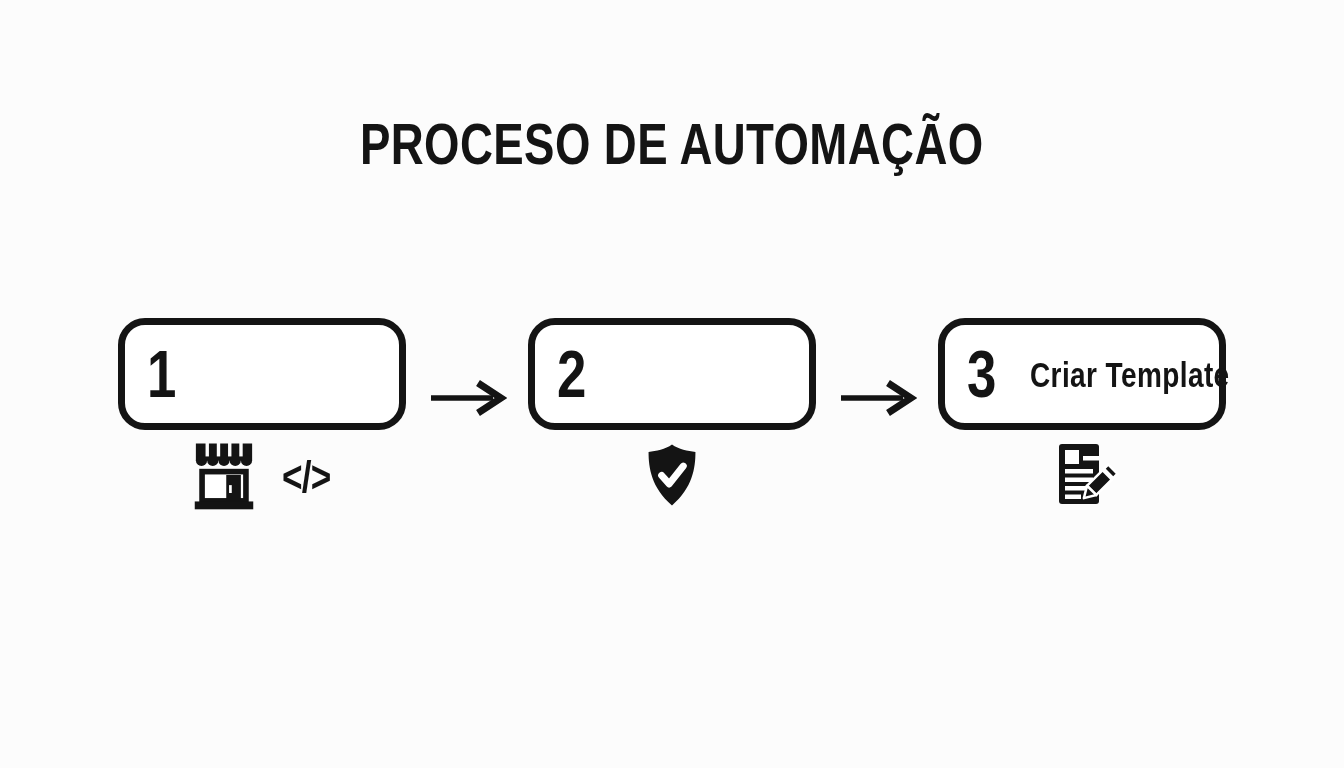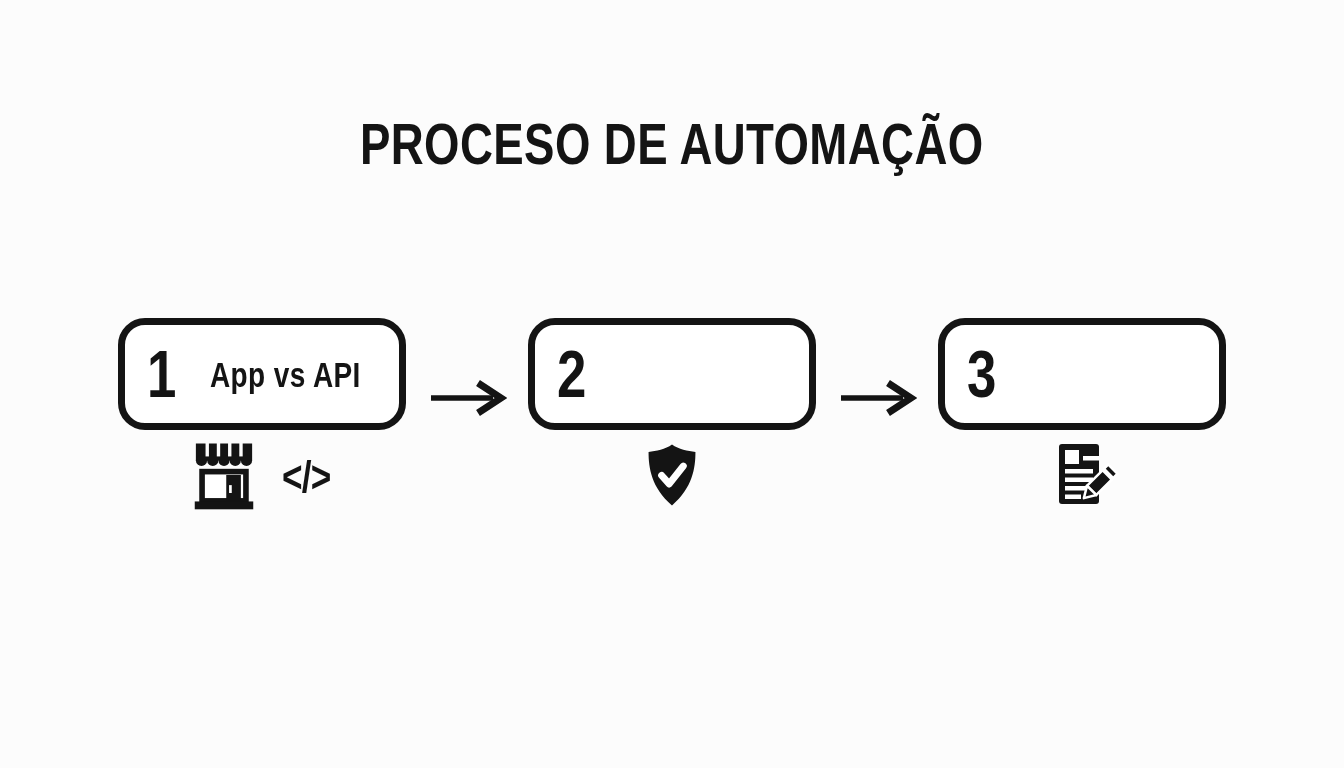--- a/index.html
+++ b/index.html
@@ -104,23 +104,20 @@
   <div class="title">
     <span class="cond">PROCESO DE AUTOMAÇÃO</span>
   </div>
 
   <div class="steps-row">
 
     <div class="step-col">
       <div class="step-box">
         <div class="step-number">
           <span class="cond">1</span>
-        </div>
-        <div class="step-label">
-          <span class="cond">App vs API</span>
         </div>
       </div>
       <div class="icon-row">
         <span>
           <svg width="72" height="70" viewBox="0 0 64 62">
             <g fill="#141414">
               <rect x="7" y="3" width="50" height="15"></rect>
               <circle cx="12" cy="18" r="5"></circle>
               <circle cx="22" cy="18" r="5"></circle>
               <circle cx="32" cy="18" r="5"></circle>
@@ -173,20 +170,23 @@
         <line x1="4" y1="20" x2="66" y2="20" stroke="#141414" stroke-width="5.5"></line>
         <path d="M51 5 L74 20 L51 35" fill="none" stroke="#141414" stroke-width="7" stroke-linejoin="miter"></path>
       </svg>
     </div>
 
     <div class="step-col">
       <div class="step-box">
         <div class="step-number">
           <span class="cond">3</span>
         </div>
+        <div class="step-label">
+          <span class="cond">Criar Template</span>
+        </div>
       </div>
       <div class="icon-row">
         <span>
           <svg width="74" height="70" viewBox="0 0 74 70">
             <rect x="14" y="4" width="40" height="60" rx="3" fill="#141414"></rect>
             <rect x="20" y="10" width="14" height="14" fill="#ffffff"></rect>
             <rect x="38" y="16" width="16" height="4.5" fill="#ffffff"></rect>
             <rect x="20" y="29" width="28" height="4.5" fill="#ffffff"></rect>
             <rect x="20" y="37.5" width="28" height="4.5" fill="#ffffff"></rect>
             <rect x="20" y="46" width="24" height="4.5" fill="#ffffff"></rect>

